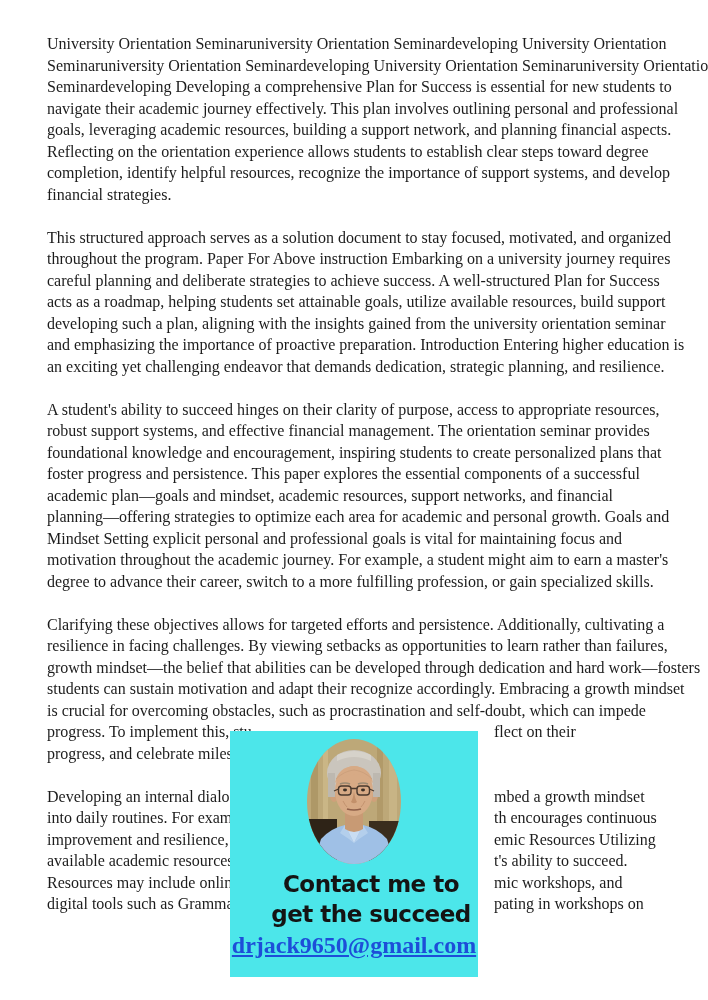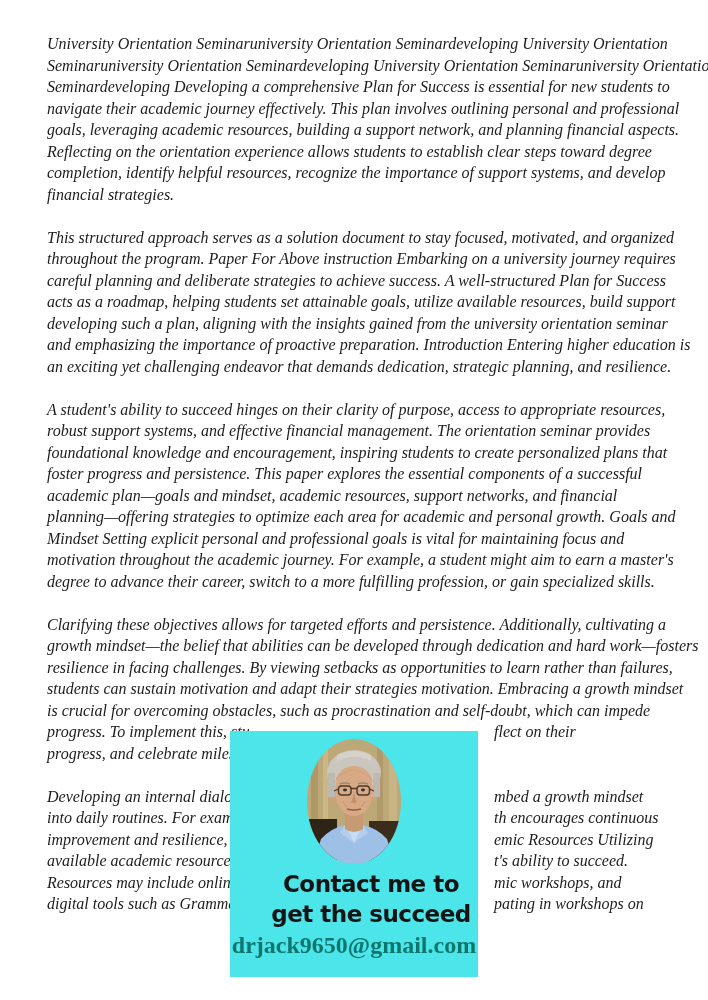--- a/index.html
+++ b/index.html
@@ -3,21 +3,21 @@
 <meta charset="utf-8">
 <style>
   html,body{margin:0;padding:0;}
   body{
     width:708px;height:1000px;position:relative;overflow:hidden;
     background:#ffffff;
     font-family:"Liberation Serif", serif;
     font-size:16px;color:#1c1c1c;
   }
   .doc-text{
-    position:absolute;left:47px;top:33px;width:614px;font-style:italic;
+    position:absolute;left:47px;top:33px;width:614px;
   }
   .paragraph{margin:0 0 21.5px 0;}
   .text-line{
     position:relative;height:21.5px;line-height:21.5px;
     white-space:nowrap;
   }
   .frag-right{position:absolute;left:431px;top:0;margin-left:16px;}
   
   .overlay-card{
     position:absolute;left:230px;top:731px;width:248px;height:246px;
@@ -72,23 +72,23 @@
       <div class="text-line">foundational knowledge and encouragement, inspiring students to create personalized plans that</div>
       <div class="text-line">foster progress and persistence. This paper explores the essential components of a successful</div>
       <div class="text-line">academic plan—goals and mindset, academic resources, support networks, and financial</div>
       <div class="text-line">planning—offering strategies to optimize each area for academic and personal growth. Goals and</div>
       <div class="text-line">Mindset Setting explicit personal and professional goals is vital for maintaining focus and</div>
       <div class="text-line">motivation throughout the academic journey. For example, a student might aim to earn a master's</div>
       <div class="text-line">degree to advance their career, switch to a more fulfilling profession, or gain specialized skills.</div>
     </div>
     <div class="paragraph">
       <div class="text-line">Clarifying these objectives allows for targeted efforts and persistence. Additionally, cultivating a</div>
+      <div class="text-line">resilience in facing challenges. By viewing setbacks as opportunities to learn rather than failures,</div>
       <div class="text-line">growth mindset—the belief that abilities can be developed through dedication and hard work—fosters</div>
-      <div class="text-line">resilience in facing challenges. By viewing setbacks as opportunities to learn rather than failures,</div>
-      <div class="text-line">students can sustain motivation and adapt their strategies motivation. Embracing a growth mindset</div>
+      <div class="text-line">students can sustain motivation and adapt their recognize accordingly. Embracing a growth mindset</div>
       <div class="text-line">is crucial for overcoming obstacles, such as procrastination and self-doubt, which can impede</div>
       <div class="text-line"><span class="frag-left">progress. To implement this, stu</span><span class="frag-right">flect on their</span></div>
       <div class="text-line"><span class="frag-left">progress, and celebrate mileston</span><span class="frag-right"></span></div>
     </div>
     <div class="paragraph">
       <div class="text-line"><span class="frag-left">Developing an internal dialogue</span><span class="frag-right">mbed a growth mindset</span></div>
       <div class="text-line"><span class="frag-left">into daily routines. For example</span><span class="frag-right">th encourages continuous</span></div>
       <div class="text-line"><span class="frag-left">improvement and resilience, ess</span><span class="frag-right">emic Resources Utilizing</span></div>
       <div class="text-line"><span class="frag-left">available academic resources ef</span><span class="frag-right">t's ability to succeed.</span></div>
       <div class="text-line"><span class="frag-left">Resources may include online li</span><span class="frag-right">mic workshops, and</span></div>
@@ -145,14 +145,14 @@
 
       <path d="M40,70 Q47,72 54,70" stroke="#8e5f48" stroke-width="1.6" fill="none"></path>
       <path d="M36,62 Q38,66 40,68" stroke="#bb8a66" stroke-width="1" fill="none" opacity="0.7"></path>
       <path d="M58,62 Q56,66 54,68" stroke="#bb8a66" stroke-width="1" fill="none" opacity="0.7"></path>
     </svg>
   </div>
   <div class="contact-heading" style="color: rgb(20, 20, 20);">
     <div>Contact me to</div>
     <div>get the succeed</div>
   </div>
-  <div class="contact-email" style="color: #0f766e;">drjack9650@gmail.com</div>
+  <div class="contact-email" style="color: #1d4ed8; text-decoration: underline;">drjack9650@gmail.com</div>
 </div>
 
 </body></html>

